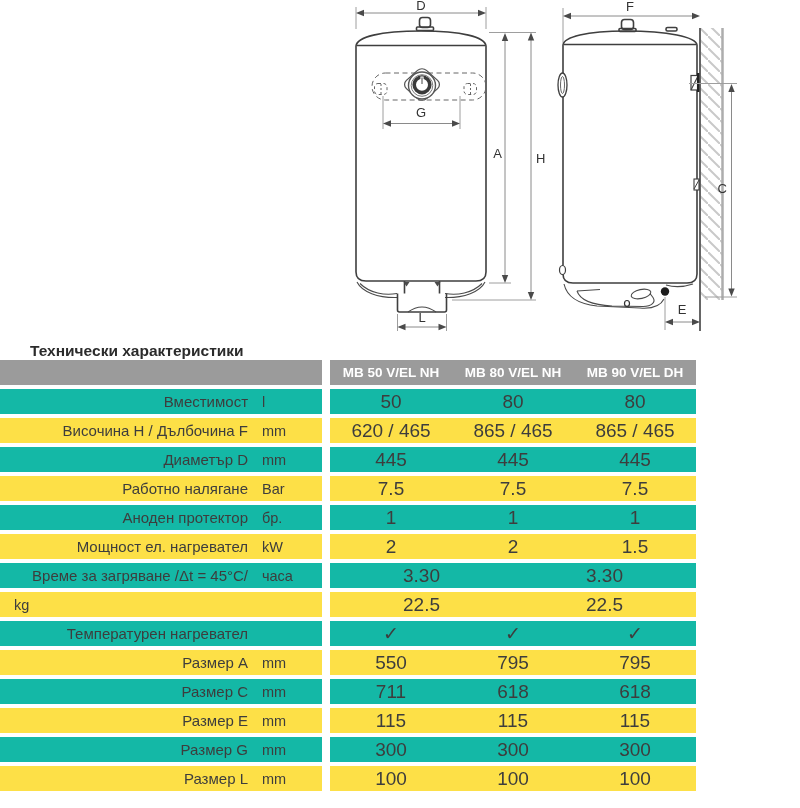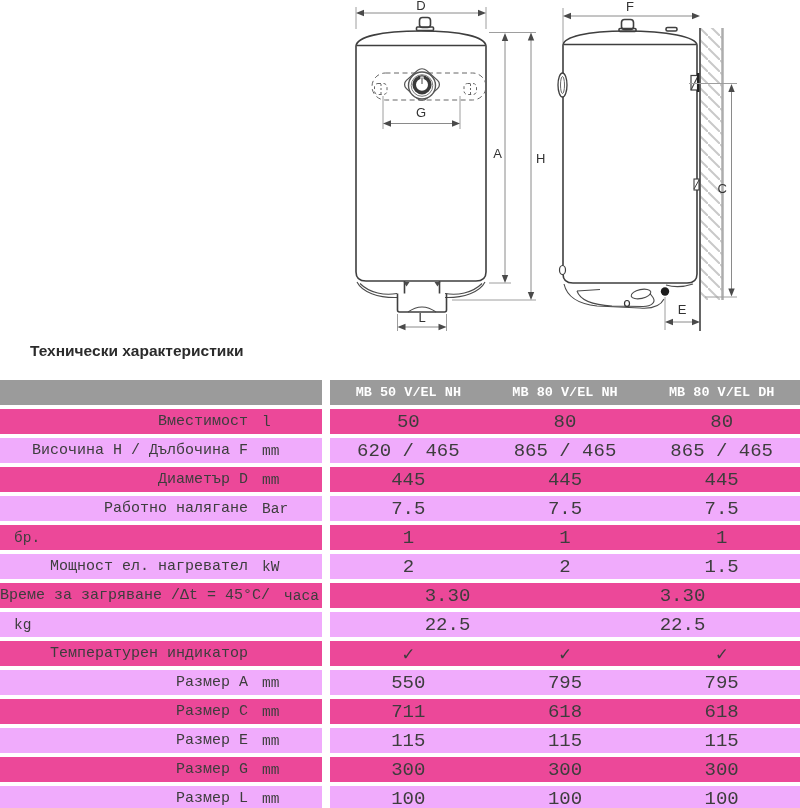--- a/index.html
+++ b/index.html
@@ -1,31 +1,31 @@
 <!DOCTYPE html>
 <html><head>
 <meta charset="utf-8">
 <style>
   html,body{margin:0;padding:0;background:#ffffff;}
   body{width:800px;height:808px;font-family:"Liberation Sans","DejaVu Sans",sans-serif;overflow:hidden;}
   .diagram-wrap{width:800px;height:338px;}
-  .heading{font-size:15.5px;font-weight:bold;color:#2b2b2b;margin:3px 0 20px 30px;line-height:19px;}
-  .spec-table{width:800px;font-family:Liberation Mono, monospace;}
+  .heading{font-size:15.5px;font-weight:bold;color:#2b2b2b;margin:3px 0 0 30px;line-height:19px;}
+  .spec-table{width:696px;}
   .t-row{display:flex;height:25px;margin-bottom:4px;}
   .t-row:last-child{margin-bottom:4px;}
   .t-left{width:322px;display:flex;align-items:center;}
   .t-label{flex:1;text-align:right;font-size:15px;color:#3d3d3d;white-space:nowrap;}
   .t-unit{width:60px;margin-left:14px;text-align:left;font-size:14.5px;color:#3d3d3d;}
   .t-gap{width:8px;background:#ffffff;}
   .t-vals{flex:1;display:flex;}
   .t-val{flex:1;display:flex;align-items:center;justify-content:center;font-size:19px;color:#3d3d3d;}
   .thead .t-left,.thead .t-vals{background:#9b9b9b;}
   .thead .t-val{color:#ffffff;font-weight:bold;font-size:13.5px;}
-  .row-light .t-left,.row-light .t-vals{background:#ec4899;}
-  .row-dark .t-left,.row-dark .t-vals{background:#f0abfc;}
+  .row-light .t-left,.row-light .t-vals{background:#14b8a6;}
+  .row-dark .t-left,.row-dark .t-vals{background:#fde047;}
   svg text{font-family:"Liberation Sans","DejaVu Sans",sans-serif;}
   .dimline{stroke:#8a8a8a;stroke-width:1;}
   .extline{stroke:#9e9e9e;stroke-width:1;}
   .body-line{stroke:#3f3f3f;stroke-width:1.6;fill:none;}
   .thin-line{stroke:#4a4a4a;stroke-width:1.1;fill:none;}
   .arrow{fill:#4a4a4a;stroke:none;}
   .dimtext{fill:#333333;font-size:13px;}
 </style>
 </head>
 <body>
@@ -176,21 +176,21 @@
 
 <div class="heading">Технически характеристики</div>
 
 <div class="spec-table">
   <div class="t-row thead">
     <div class="t-left"></div>
     <div class="t-gap"></div>
     <div class="t-vals">
       <div class="t-val">MB 50 V/EL NH</div>
       <div class="t-val">MB 80 V/EL NH</div>
-      <div class="t-val">MB 80 V/EL DH</div>
+      <div class="t-val">MB 90 V/EL DH</div>
     </div>
   </div>
   <div id="rows-container">
       <div class="t-row row-light">
         <div class="t-left">
           <div class="t-label">Вместимост</div>
           <div class="t-unit">l</div>
         </div>
         <div class="t-gap"></div>
         <div class="t-vals">
@@ -230,20 +230,21 @@
         </div>
         <div class="t-gap"></div>
         <div class="t-vals">
           <div class="t-val">7.5</div>
           <div class="t-val">7.5</div>
           <div class="t-val">7.5</div>
         </div>
       </div>
       <div class="t-row row-light">
         <div class="t-left">
+          <div class="t-label">Аноден протектор</div>
           <div class="t-unit">бр.</div>
         </div>
         <div class="t-gap"></div>
         <div class="t-vals">
           <div class="t-val">1</div>
           <div class="t-val">1</div>
           <div class="t-val">1</div>
         </div>
       </div>
       <div class="t-row row-dark">
@@ -274,21 +275,21 @@
           <div class="t-unit">kg</div>
         </div>
         <div class="t-gap"></div>
         <div class="t-vals">
           <div class="t-val">22.5</div>
           <div class="t-val">22.5</div>
         </div>
       </div>
       <div class="t-row row-light">
         <div class="t-left">
-          <div class="t-label">Температурен индикатор</div>
+          <div class="t-label">Температурен нагревател</div>
           <div class="t-unit"></div>
         </div>
         <div class="t-gap"></div>
         <div class="t-vals">
           <div class="t-val">✓</div>
           <div class="t-val">✓</div>
           <div class="t-val">✓</div>
         </div>
       </div>
       <div class="t-row row-dark">

